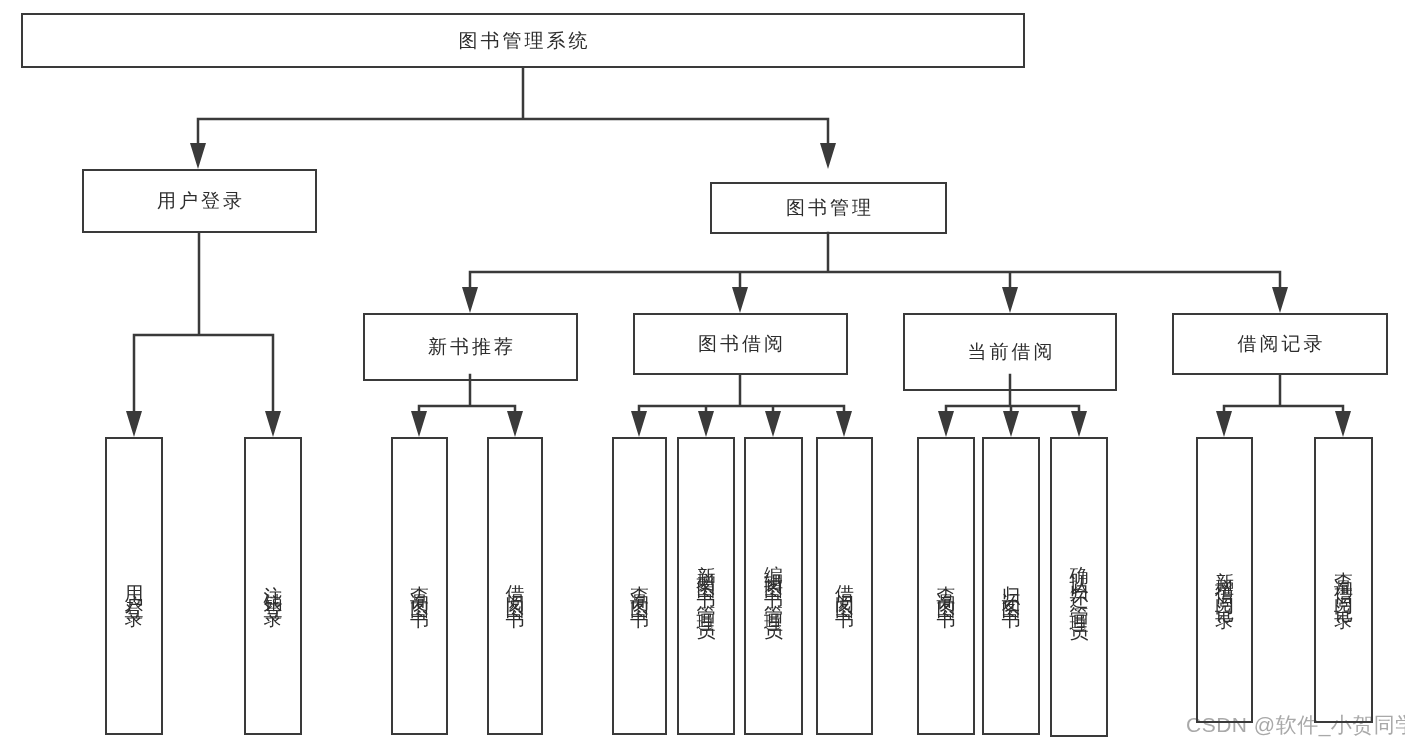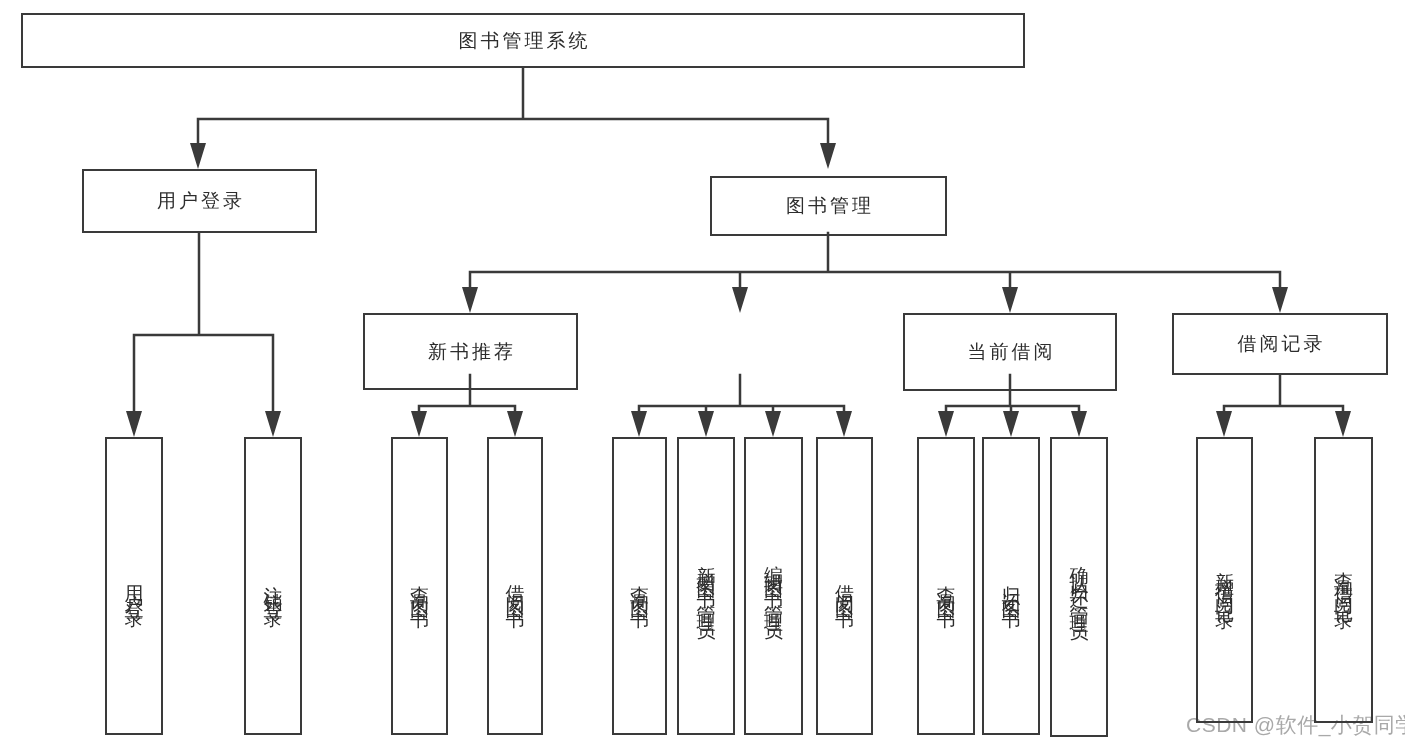--- a/index.html
+++ b/index.html
@@ -54,26 +54,29 @@
          M1343 437 L1335 411 H1351 Z"></path>
   </svg>
 
   <div class="node hnode" style="left:21px;top:13px;width:1004px;height:55px">
     <span>图书管理系统</span>
   </div>
 
   <div class="node hnode" style="left:82px;top:169px;width:235px;height:64px">
     <span>用户登录</span>
   </div>
-  <div class="node hnode" style="left:710px;top:176px;width:237px;height:60px">
+  <div class="node hnode" style="left:710px;top:182px;width:237px;height:52px">
     <span>图书管理</span>
   </div>
 
-  <div class="node hnode" style="left:363px;top:313px;width:215px;height:77px">
+  <div class="node hnode" style="left:363px;top:313px;width:215px;height:68px">
     <span>新书推荐</span>
+  </div>
+  <div class="node hnode" style="left:633px;top:313px;width:215px;height:62px">
+    <span>图书借阅</span>
   </div>
   <div class="node hnode" style="left:903px;top:313px;width:214px;height:78px">
     <span>当前借阅</span>
   </div>
   <div class="node hnode" style="left:1172px;top:313px;width:216px;height:62px">
     <span>借阅记录</span>
   </div>
 
   <div class="node vnode" style="left:105px;top:437px;width:58px;height:298px">
     <span>用户登录</span>

